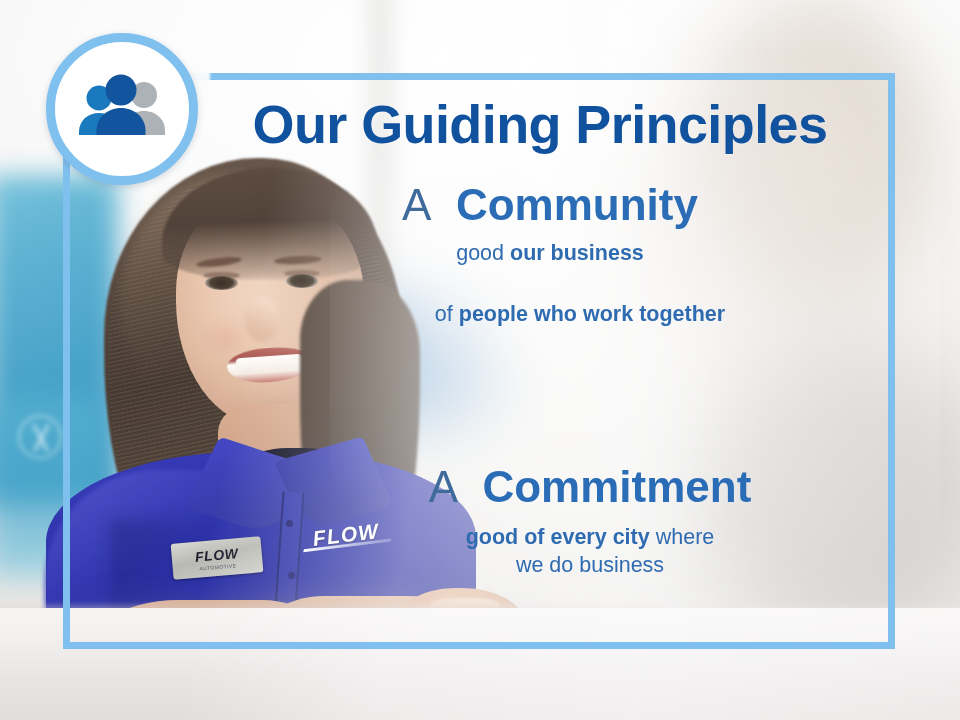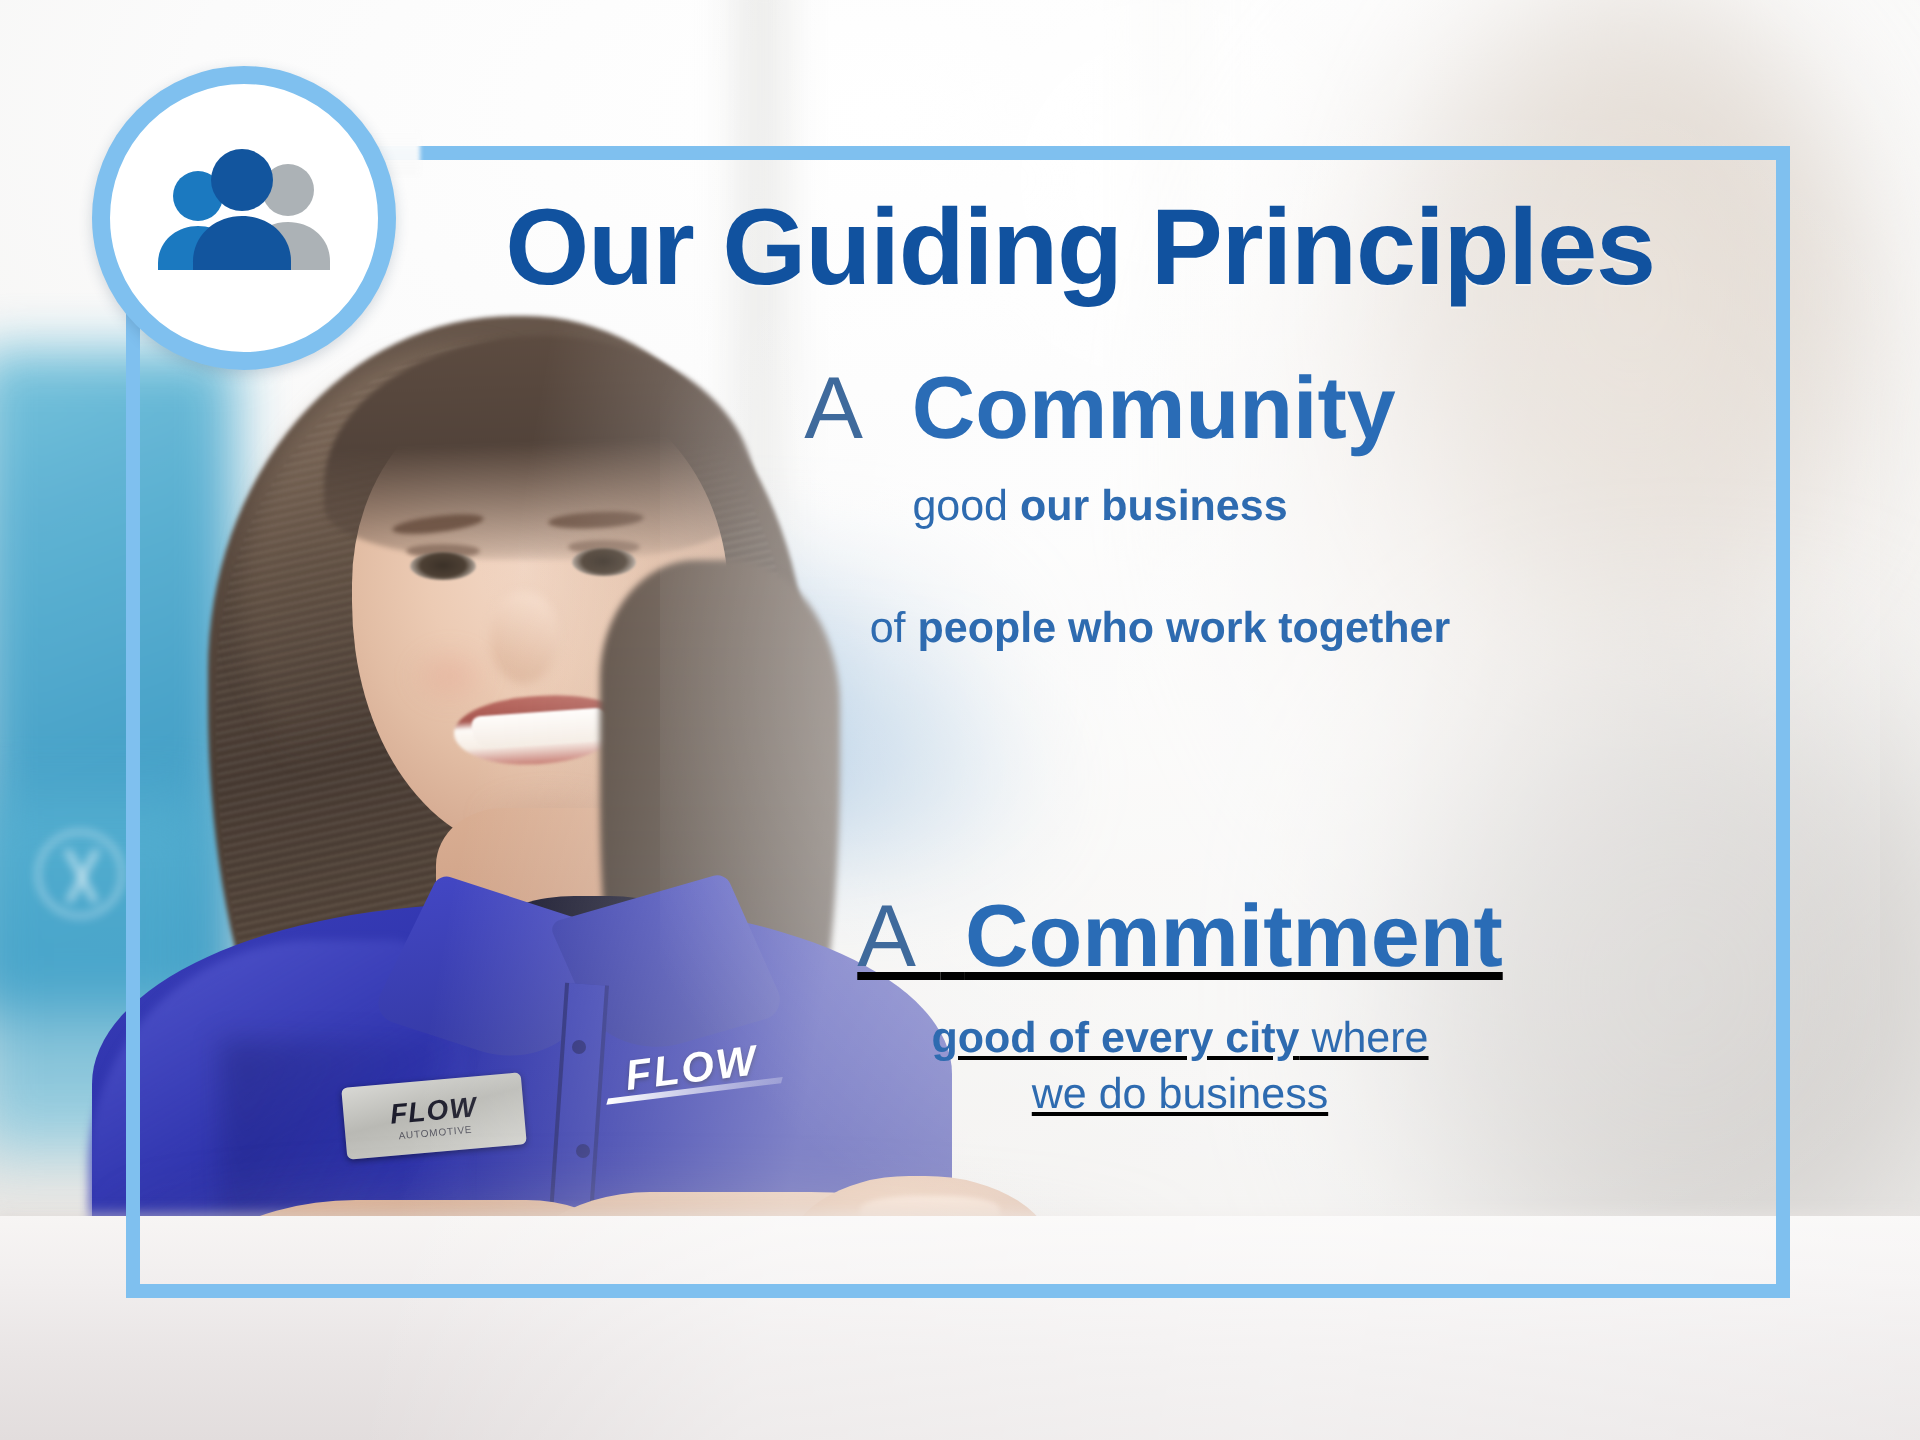--- a/index.html
+++ b/index.html
@@ -372,21 +372,21 @@
   }
   .sub .r{ font-weight:400; }
   .sub .b{ font-weight:700; }
 
   #b1{ left:250px; top:182px; width:600px; }
   #b1 .sub{ margin-top:10px; }
 
   #b2{ left:280px; top:300px; width:600px; }
   #b2 .sub{ margin-top:0; }
 
-  #b3{ left:290px; top:446px; width:600px;text-decoration:underline; }
+  #b3{ left:290px; top:464px; width:600px; }
   #b3 .sub{ margin-top:12px; }
 </style>
 </head>
 <body>
 
 <div id="stage">
 
   <div class="photo-layer">
     <div class="bg-base"></div>
     <div class="glow-hot"></div>

